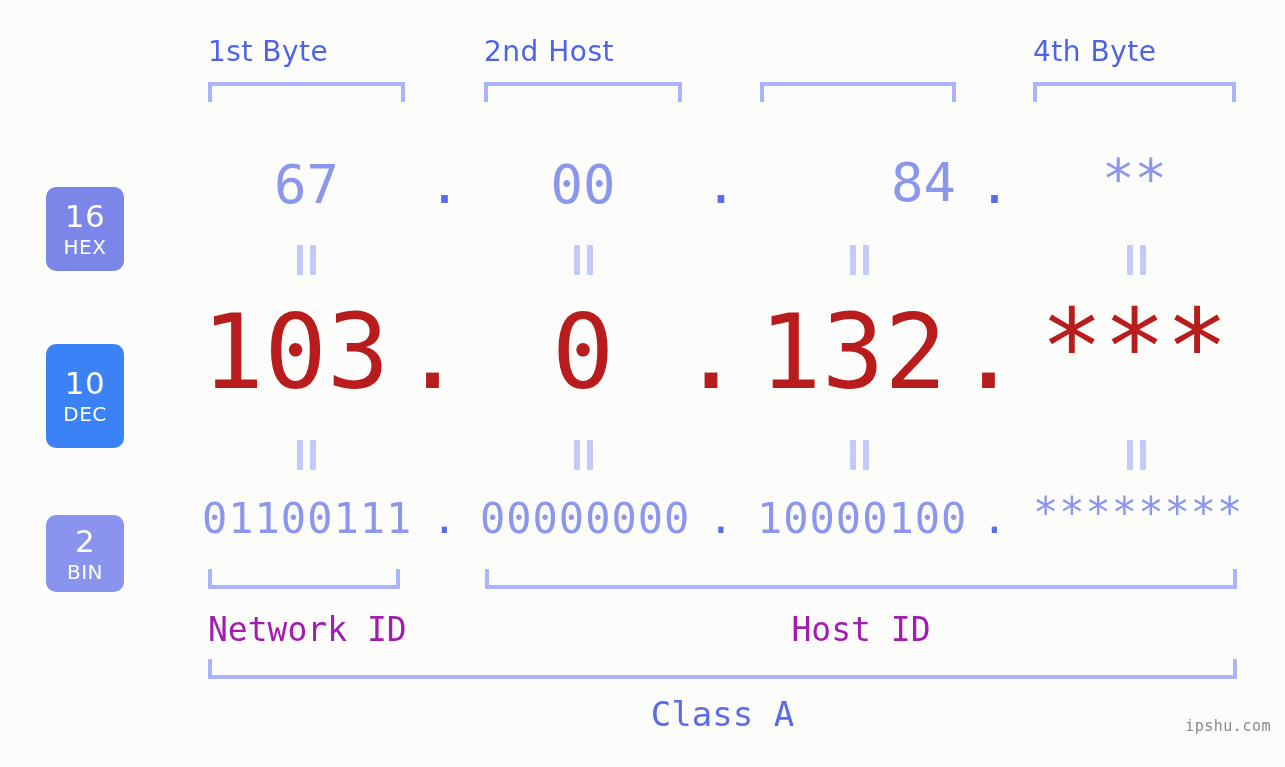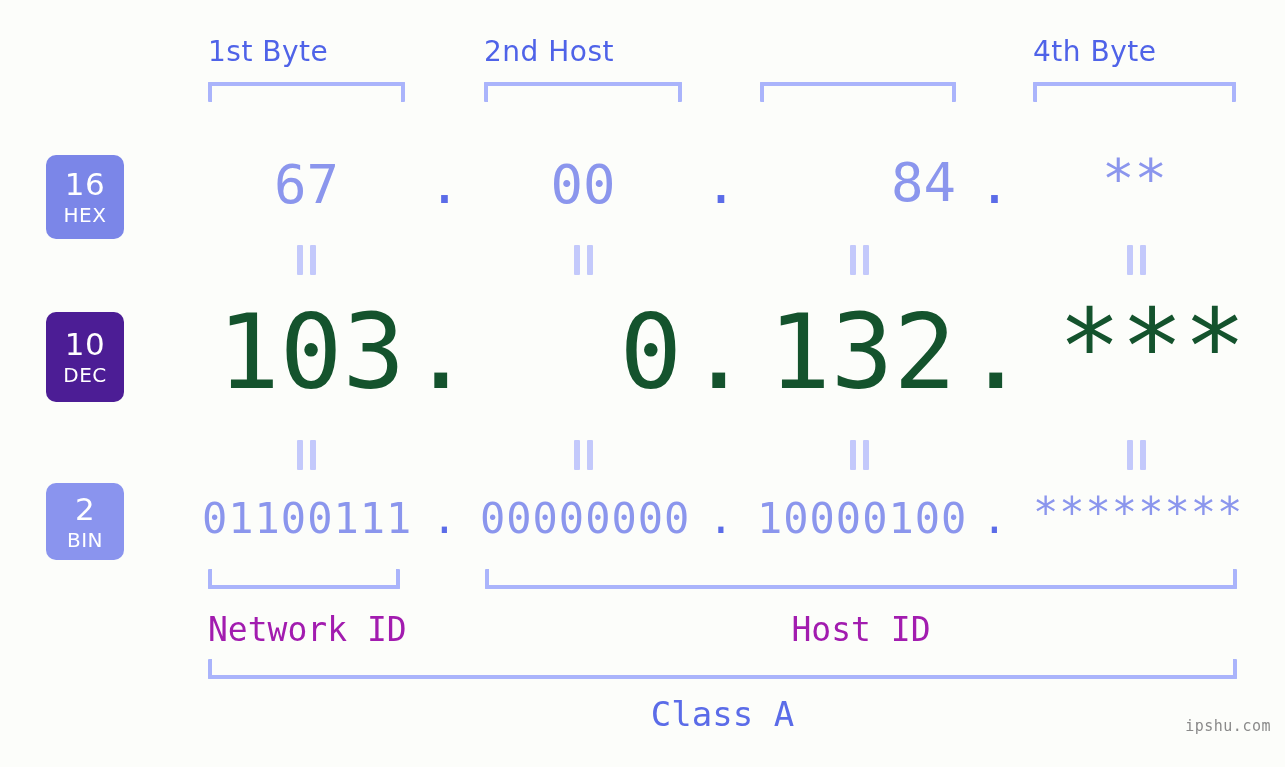--- a/index.html
+++ b/index.html
@@ -59,20 +59,21 @@
     border-radius: 10px;
     color: #ffffff;
     text-align: center;
     font-family: "DejaVu Sans", sans-serif;
     box-sizing: border-box;
     display: flex;
     flex-direction: column;
     align-items: center;
     justify-content: center;
     line-height: 1;
+    margin-top: 32px;
   }
   .badge .num {
     font-size: 31px;
     font-weight: 400;
     letter-spacing: 0.5px;
   }
   .badge .nm {
     font-size: 20px;
     font-weight: 400;
     margin-top: 5px;
@@ -96,22 +97,21 @@
   }
 
   .row-hex .val, .row-hex .dot {
     font-size: 54px;
     color: #8b96ed;
   }
   .row-hex .dot { color: #5b6ce8; }
 
   .row-dec .val, .row-dec .dot {
     font-size: 104px;
-    color: #14532d;
-    text-align: right;
+    color: #b91c1c;
   }
 
   .row-bin .val, .row-bin .dot {
     font-size: 42px;
     color: #8b96ed;
     letter-spacing: 1px;
   }
   .row-bin .dot { color: #5b6ce8; letter-spacing: 0; }
 
   
@@ -204,21 +204,21 @@
     </div>
   <div class="eq" style="left:846px; top:245px;">
       <i></i>
       <i></i>
     </div>
   <div class="eq" style="left:1123px; top:245px;">
       <i></i>
       <i></i>
     </div>
 
-  <div class="badge" style="top:312px; height:90px; background:#4c1d95;">
+  <div class="badge" style="top:312px; height:104px; background:#3b82f6;">
     <span class="num">10</span>
     <span class="nm">DEC</span>
   </div>
 
   <div class="row-dec">
     <div class="val" style="left:186px; top:300px; width:219px;">103</div>
     <div class="dot" style="left:393px; top:300px; width:79px;">.</div>
 
     <div class="val" style="left:484px; top:300px; width:198px;">0</div>
     <div class="dot" style="left:672px; top:300px; width:78px;">.</div>

